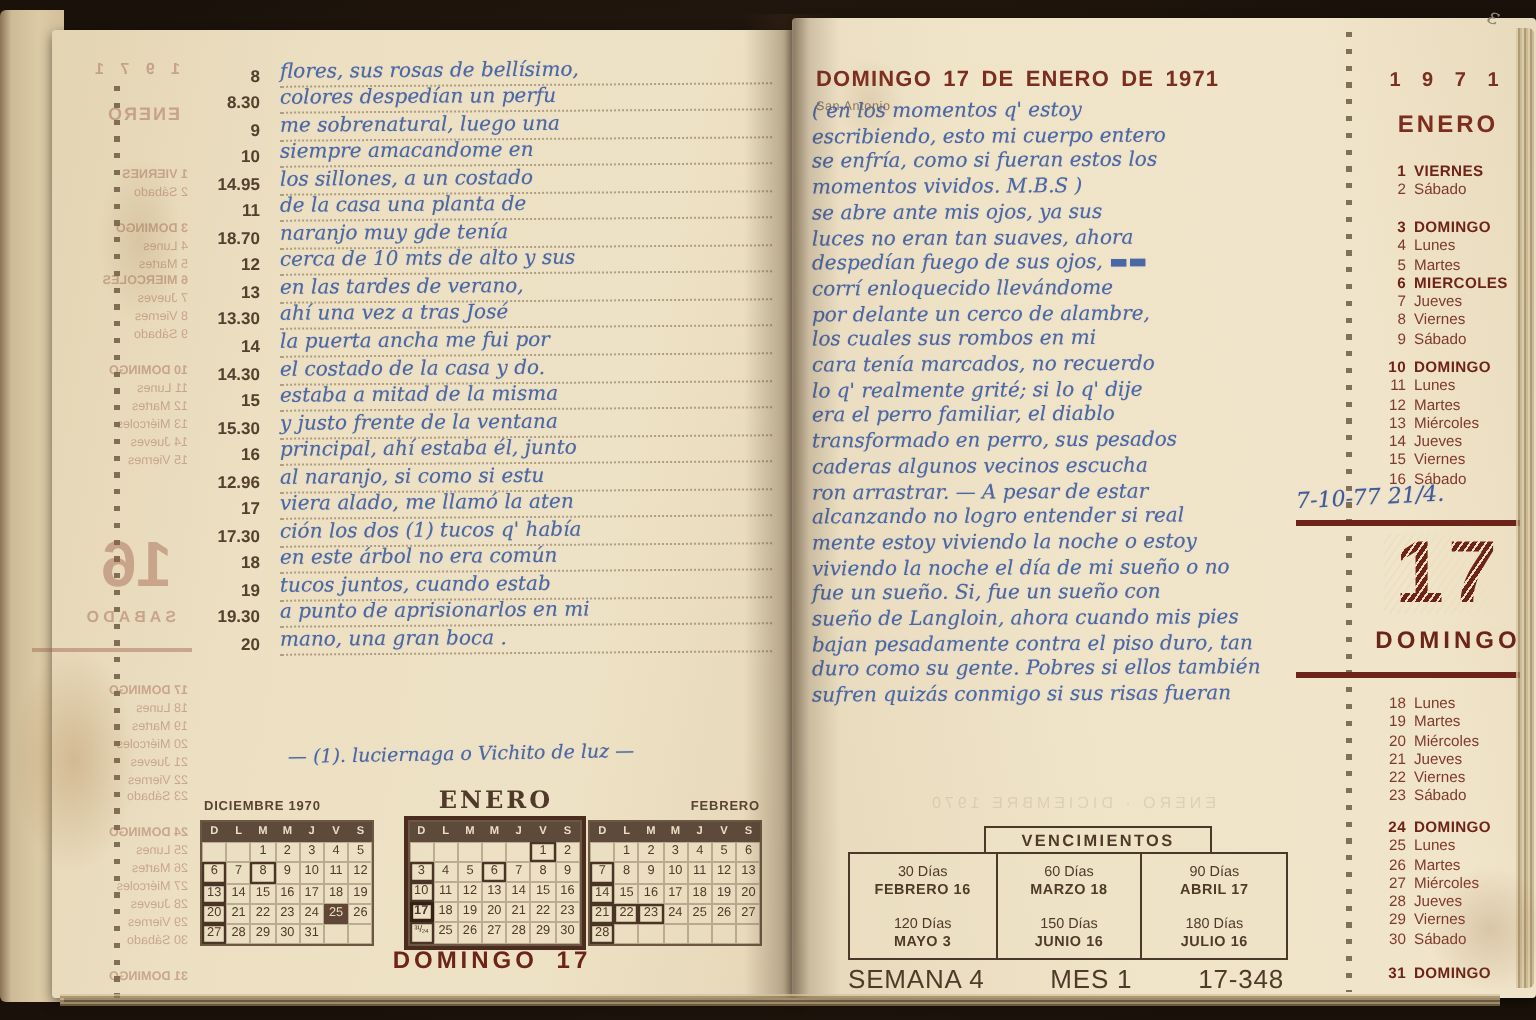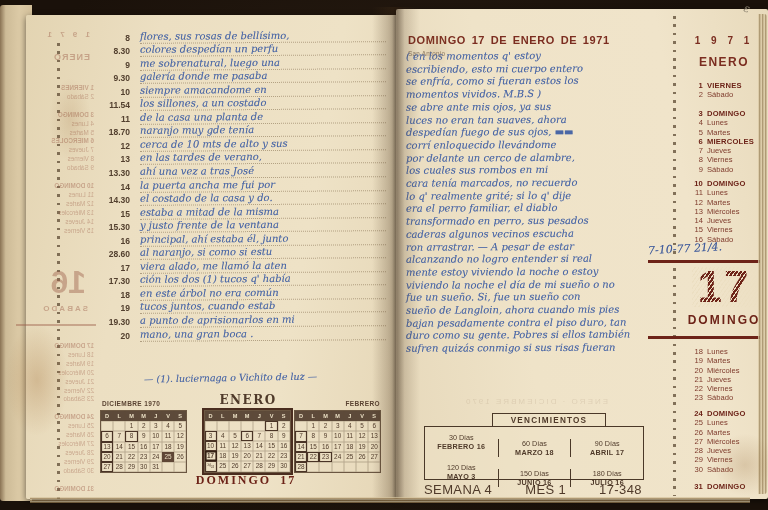--- a/index.html
+++ b/index.html
@@ -70,21 +70,21 @@
   .cgrid{display:grid;grid-template-columns:repeat(7,12.2px);grid-auto-rows:10.2px;
     border:1px solid #6b5742;background:rgba(235,223,195,.4);}
   .cc{font-size:6.4px;color:#4f3a2a;text-align:center;line-height:10.2px;
     box-shadow:inset 0 0 0 .5px rgba(95,75,55,.35);}
   .cc.dh{background:#5d4a3a;color:#eadfc4;font-weight:bold;font-size:5.6px;}
   .cc.boxed{box-shadow:inset 0 0 0 1.1px #4a3426;}
   .cc.filled{background:#5f4636;color:#eadcc0;}
   .cc.today{box-shadow:inset 0 0 0 1.6px #352114;font-weight:bold;}
   .cc.small{font-size:4.8px;letter-spacing:-.3px;}
   .lp-footer{position:absolute;left:120px;top:458px;width:200px;text-align:center;
-    font-size:12px;font-weight:800;color:#6d2318;letter-spacing:2px;word-spacing:4px;font-family:Liberation Serif, serif;}
+    font-size:12px;font-weight:800;color:#6d2318;letter-spacing:2px;word-spacing:4px;}
 
   
   .rp-header{position:absolute;left:12px;top:25px;font-size:11px;font-weight:800;color:#7b2d20;
     letter-spacing:.6px;word-spacing:2px;}
   .rp-sub{position:absolute;left:12px;top:41px;font-size:6.3px;color:#8a7760;letter-spacing:.3px;}
   .hw{position:absolute;left:10px;top:41px;width:274px;}
   .hw .hline{font-family:"DejaVu Serif",serif;font-style:italic;font-size:10px;line-height:12.7px;
     color:#4a67a6;white-space:nowrap;transform:rotate(-0.3deg);
     text-shadow:0 0 .5px rgba(74,103,166,.45);}
   .margin-note{position:absolute;left:252px;top:232px;width:120px;font-family:"DejaVu Serif",serif;
@@ -116,21 +116,21 @@
     font-weight:800;color:#6d2318;letter-spacing:2px;}
 
   
   .venc-title{position:absolute;left:96px;top:404px;width:112px;text-align:center;
     border:1.5px solid #4a3828;font-size:8.2px;font-weight:bold;color:#4f3a2a;
     letter-spacing:1.2px;padding:2px 0 1px;background:rgba(238,226,198,.6);}
   .venc-box{position:absolute;left:28px;top:417px;width:218px;height:52px;border:1.6px solid #4a3828;
     display:grid;grid-template-columns:1fr 1fr 1fr;grid-template-rows:1fr 1fr;background:rgba(238,226,198,.5);}
   .vcell{display:flex;flex-direction:column;justify-content:center;align-items:center;
     font-size:7.2px;color:#4f3a2a;line-height:9px;}
-  .vcell.c2,.vcell.c3{border-left:1.2px solid #4a3828;margin-top:12px;}
+  .vcell.c2,.vcell.c3{border-left:1.2px solid #4a3828;}
   .vcell .vdate{font-weight:bold;letter-spacing:.3px;}
   .venc-footer{position:absolute;left:28px;top:473px;width:218px;display:flex;
     justify-content:space-between;font-size:13px;font-weight:normal;color:#4f3a2a;letter-spacing:.4px;align-items:flex-end;}
 
   .pencil-mark{position:absolute;left:744px;top:2px;font-size:11px;color:#8d8472;
     transform:rotate(18deg);font-family:"DejaVu Serif",serif;font-style:italic;}
 </style>
 </head>
 <body>
 
@@ -148,29 +148,25 @@
         </div>
         <div class="srow">
           <span class="time">8.30</span>
           <span class="entry">colores despedían un perfu</span>
         </div>
         <div class="srow">
           <span class="time">9</span>
           <span class="entry">me sobrenatural, luego una</span>
         </div>
         <div class="srow">
-          <span class="time">9.30</span>
-          <span class="entry">galería donde me pasaba</span>
-        </div>
-        <div class="srow">
           <span class="time">10</span>
           <span class="entry">siempre amacandome en</span>
         </div>
         <div class="srow">
-          <span class="time">11.54</span>
+          <span class="time">14.95</span>
           <span class="entry">los sillones, a un costado</span>
         </div>
         <div class="srow">
           <span class="time">11</span>
           <span class="entry">de la casa una planta de</span>
         </div>
         <div class="srow">
           <span class="time">18.70</span>
           <span class="entry">naranjo muy gde tenía</span>
         </div>
@@ -200,21 +196,21 @@
         </div>
         <div class="srow">
           <span class="time">15.30</span>
           <span class="entry">y justo frente de la ventana</span>
         </div>
         <div class="srow">
           <span class="time">16</span>
           <span class="entry">principal, ahí estaba él, junto</span>
         </div>
         <div class="srow">
-          <span class="time">28.60</span>
+          <span class="time">12.96</span>
           <span class="entry">al naranjo, si como si estu</span>
         </div>
         <div class="srow">
           <span class="time">17</span>
           <span class="entry">viera alado, me llamó la aten</span>
         </div>
         <div class="srow">
           <span class="time">17.30</span>
           <span class="entry">ción los dos (1) tucos q' había</span>
         </div>

